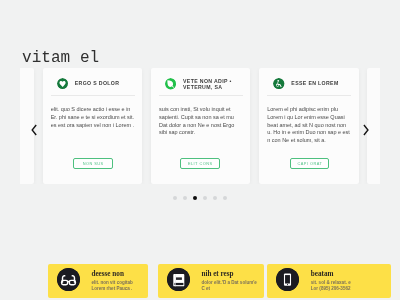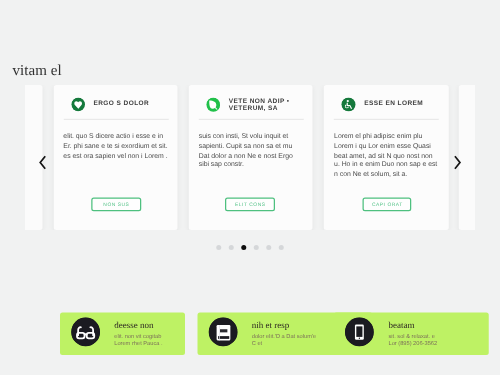--- a/index.html
+++ b/index.html
@@ -1,19 +1,19 @@
 <!DOCTYPE html>
 <html><head>
 <meta charset="utf-8">
 <style>
   html,body{margin:0;padding:0;}
   body{width:400px;height:300px;background:#f1f2f2;font-family:"Liberation Sans",sans-serif;overflow:hidden;-webkit-font-smoothing:antialiased;}
   .page{position:relative;width:400px;height:300px;}
 
-  .page-title{position:absolute;left:10px;top:48.8px;font-family:Liberation Serif, serif;font-size:12px;color:#303030;letter-spacing:.05px;}
+  .page-title{position:absolute;left:22px;top:48.8px;font-family:Liberation Mono, monospace;font-size:16px;color:#303030;letter-spacing:.05px;}
 
   
   .track{position:absolute;left:20px;top:68px;width:360px;height:116px;overflow:hidden;}
   .card{position:absolute;top:0;height:115.5px;background:#fcfcfc;border-radius:2px;
         box-shadow:0 1px 4px rgba(0,0,0,.05);}
   .peek{background:#fbfbfb;}
   .pk-l{left:-86px;width:99.5px;}
   .pk-r{left:347.4px;width:99.5px;}
   .c1{left:22.5px;width:99.5px;}
   .c2{left:130.8px;width:99.5px;}
@@ -33,23 +33,23 @@
 
   .arrow{position:absolute;width:14px;height:14px;overflow:visible;z-index:5;}
   .arr-l{left:31.2px;top:123px;}
   .arr-r{left:363px;top:123px;}
 
   .dots{position:absolute;left:0;top:196px;width:400px;height:4px;}
   .dot{position:absolute;width:4px;height:4px;border-radius:50%;background:#d5d7d9;top:0;}
   .dot.on{background:#0d0d0d;}
 
   .footer{position:absolute;left:0;top:249.6px;width:400px;height:34px;}
-  .fcard{position:absolute;top:0;height:34px;background:#bef264;border-radius:2px;}
+  .fcard{position:absolute;top:14px;height:34px;background:#fde047;border-radius:2px;font-weight:bold;}
   .f1{left:48px;width:100.3px;}
-  .f2{left:158px;width:106px;padding-left:34px;}
+  .f2{left:158px;width:106px;}
   .f3{left:267.4px;width:124px;}
   .fico{position:absolute;left:8.5px;top:4px;width:23px;height:23px;border-radius:50%;background:#1b1b21;}
   .ftxt{position:absolute;left:43.4px;top:6.2px;right:1px;}
   .fh{font-family:"Liberation Serif",serif;font-size:7.2px;color:#2e2a22;line-height:8.8px;}
   .fb{font-size:4.55px;line-height:5.8px;color:#7d7259;padding-top:1.4px;white-space:nowrap;}
 </style>
 </head>
 <body>
 
 <div class="page">

